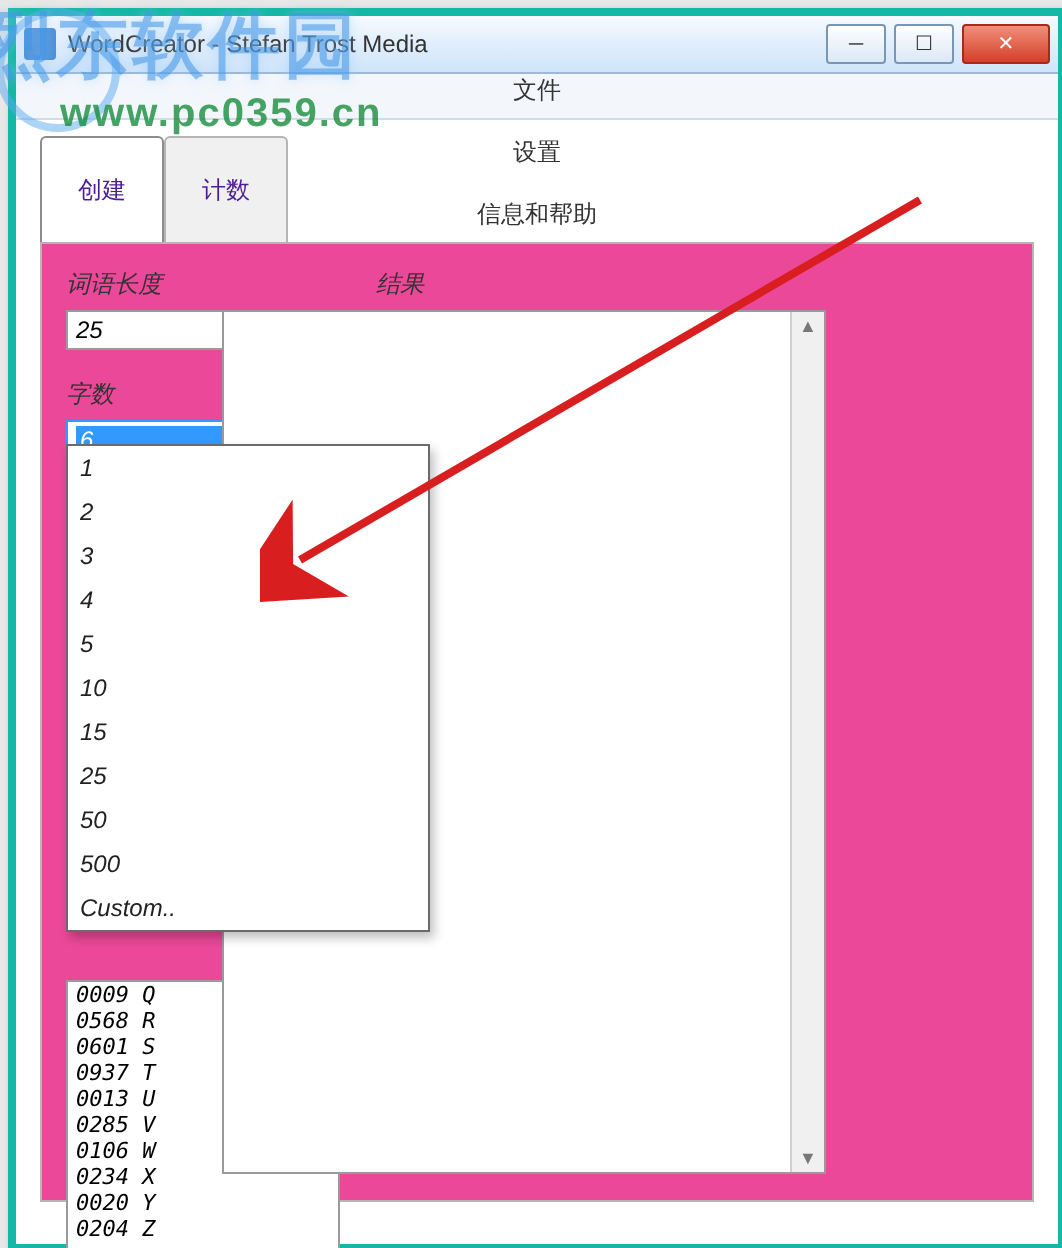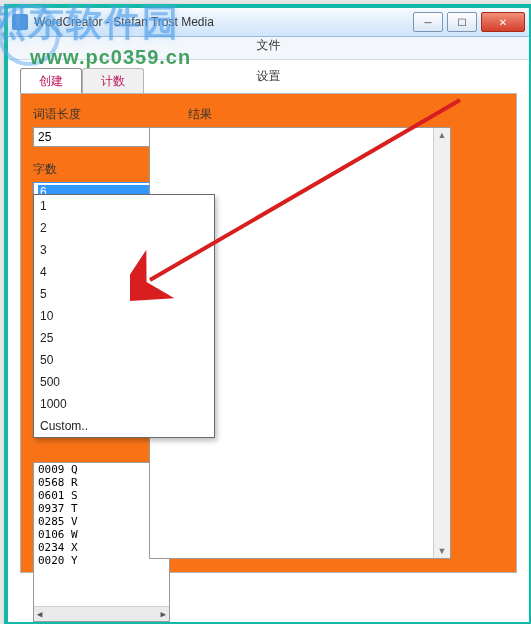--- a/index.html
+++ b/index.html
@@ -77,41 +77,42 @@
   }
 
   .tabs {
     display: flex;
     gap: 0;
     margin-bottom: -1px;
   }
   .tab {
     border: 1px solid #b5b5b5;
     border-bottom: none;
-    padding: 4px 18px;
+    padding: 18px 18px;
     background: #f0f0f0;
     border-radius: 3px 3px 0 0;
-    color: #be185d;
+    color: #4c1d95;
   }
   .tab.active {
     background: #fff;
     font-weight: normal;
     border-color: #8c8c8c;
   }
   .tab-body {
     border: 1px solid #b5b5b5;
-    background: #f97316;
+    background: #ec4899;
     padding: 12px;
     height: 480px;
     box-sizing: border-box;
     position: relative;
+    font-style: italic;
   }
 
   .left-col { width: 155px; float: left; }
-  .right-col { margin-left: 116px; }
+  .right-col { margin-left: 78px; }
 
   .lbl { display:block; margin-bottom: 4px; color:#333; }
   .combo {
     width: 155px; height: 20px;
     border: 1px solid #9a9a9a;
     background: #fff;
     display: flex; align-items: center; justify-content: space-between;
     padding: 0 2px 0 4px;
     box-sizing: border-box;
   }
@@ -276,24 +277,26 @@
         <div class="combo selected">
           <span class="val">6</span>
           <span class="arrow">▼</span>
         </div>
 
         <div class="listbox">
           <div class="row">0009 Q</div>
           <div class="row">0568 R</div>
           <div class="row">0601 S</div>
           <div class="row">0937 T</div>
+          <div class="row">0013 U</div>
           <div class="row">0285 V</div>
           <div class="row">0106 W</div>
           <div class="row">0234 X</div>
           <div class="row">0020 Y</div>
+          <div class="row">0204 Z</div>
           <div class="scroll-h">
               <span>◀</span>
               <span>▶</span>
             </div>
         </div>
       </div>
 
       <div class="right-col">
         <span class="lbl">结果</span>
         <div class="result-box">
@@ -304,24 +307,24 @@
         </div>
       </div>
 
       <div class="dropdown">
         <div class="opt">1</div>
         <div class="opt">2</div>
         <div class="opt">3</div>
         <div class="opt">4</div>
         <div class="opt">5</div>
         <div class="opt">10</div>
+        <div class="opt">15</div>
         <div class="opt">25</div>
         <div class="opt">50</div>
         <div class="opt">500</div>
-        <div class="opt">1000</div>
         <div class="opt">Custom..</div>
       </div>
 
     </div>
 
     <div class="footer">
       
       
       
     </div>

